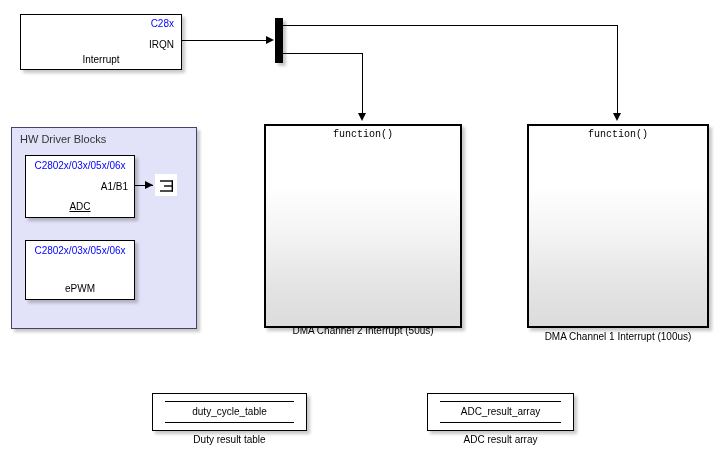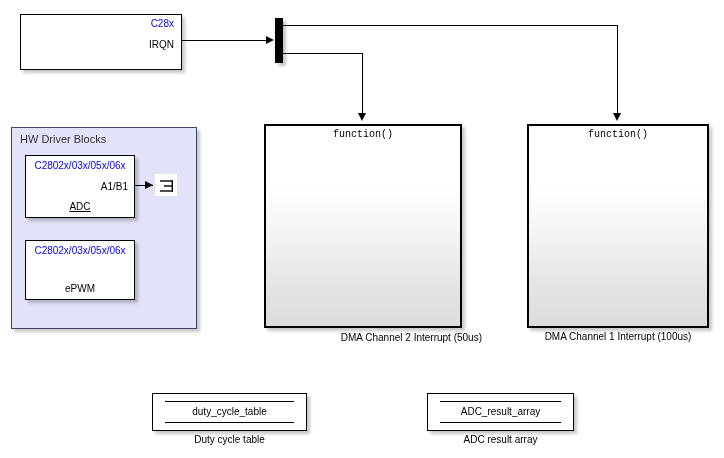--- a/index.html
+++ b/index.html
@@ -170,20 +170,21 @@
   }
 </style>
 </head>
 <body>
 
 <div id="canvas">
 
   <div class="blk" style="left:20px; top:14px; width:162px; height:56px;">
     <span class="blk-title-blue" style="right:7px; top:3px;">C28x</span>
     <span class="blk-port-label" style="right:7px; top:24px;">IRQN</span>
+    <span class="blk-name-inner" style="bottom:4px;">Interrupt</span>
   </div>
 
   <div class="line-h" style="left:182px; top:40px; width:86px;"></div>
   <div class="arrow-r" style="left:266px; top:35.5px;"></div>
 
   <div class="demux" style="left:275px; top:18px; width:8px; height:45px;"></div>
 
   <div class="line-h" style="left:283px; top:25px; width:335px;"></div>
   <div class="line-v" style="left:617px; top:25px; height:90px;"></div>
   <div class="arrow-d" style="left:613px; top:113px;"></div>
@@ -215,33 +216,33 @@
   </div>
 
   <div class="blk" style="left:25px; top:240px; width:110px; height:60px;">
     <span class="blk-title-blue" style="left:0; right:0; text-align:center; top:4px;">C2802x/03x/05x/06x</span>
     <span class="blk-name-inner" style="bottom:5px;text-align:center;">ePWM</span>
   </div>
 
   <div class="fnblk" style="left:264px; top:124px; width:198px; height:204px;">
     <span class="fnblk-port">function()</span>
   </div>
-  <div class="caption" style="left:244px; top:332px; width:238px;text-align:right;">DMA Channel 2 Interrupt (50us)</div>
+  <div class="caption" style="left:244px; top:325px; width:238px;">DMA Channel 2 Interrupt (50us)</div>
 
   <div class="fnblk" style="left:527px; top:124px; width:182px; height:204px;">
     <span class="fnblk-port">function()</span>
   </div>
   <div class="caption" style="left:499px; top:331px; width:238px;">DMA Channel 1 Interrupt (100us)</div>
 
   <div class="dsm" style="left:152px; top:393px; width:155px; height:38px;padding-left:26px;">
     <div class="dsm-rule top"></div>
     <div class="dsm-name">duty_cycle_table</div>
     <div class="dsm-rule bot"></div>
   </div>
-  <div class="caption" style="left:152px; top:434px; width:155px;">Duty cycle table</div>
+  <div class="caption" style="left:152px; top:434px; width:155px;">Duty result table</div>
 
   <div class="dsm" style="left:427px; top:393px; width:147px; height:38px;">
     <div class="dsm-rule top"></div>
     <div class="dsm-name">ADC_result_array</div>
     <div class="dsm-rule bot"></div>
   </div>
   <div class="caption" style="left:427px; top:434px; width:147px;">ADC result array</div>
 
 </div>
 

